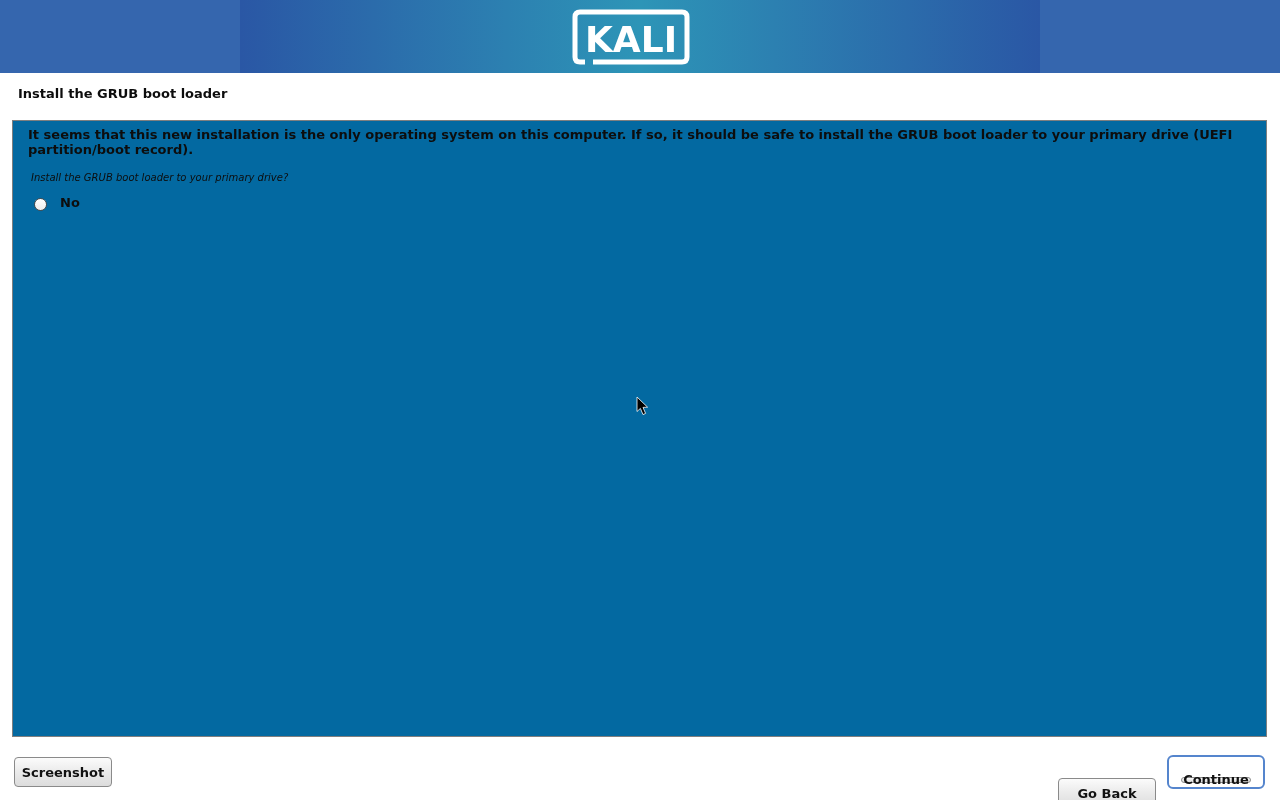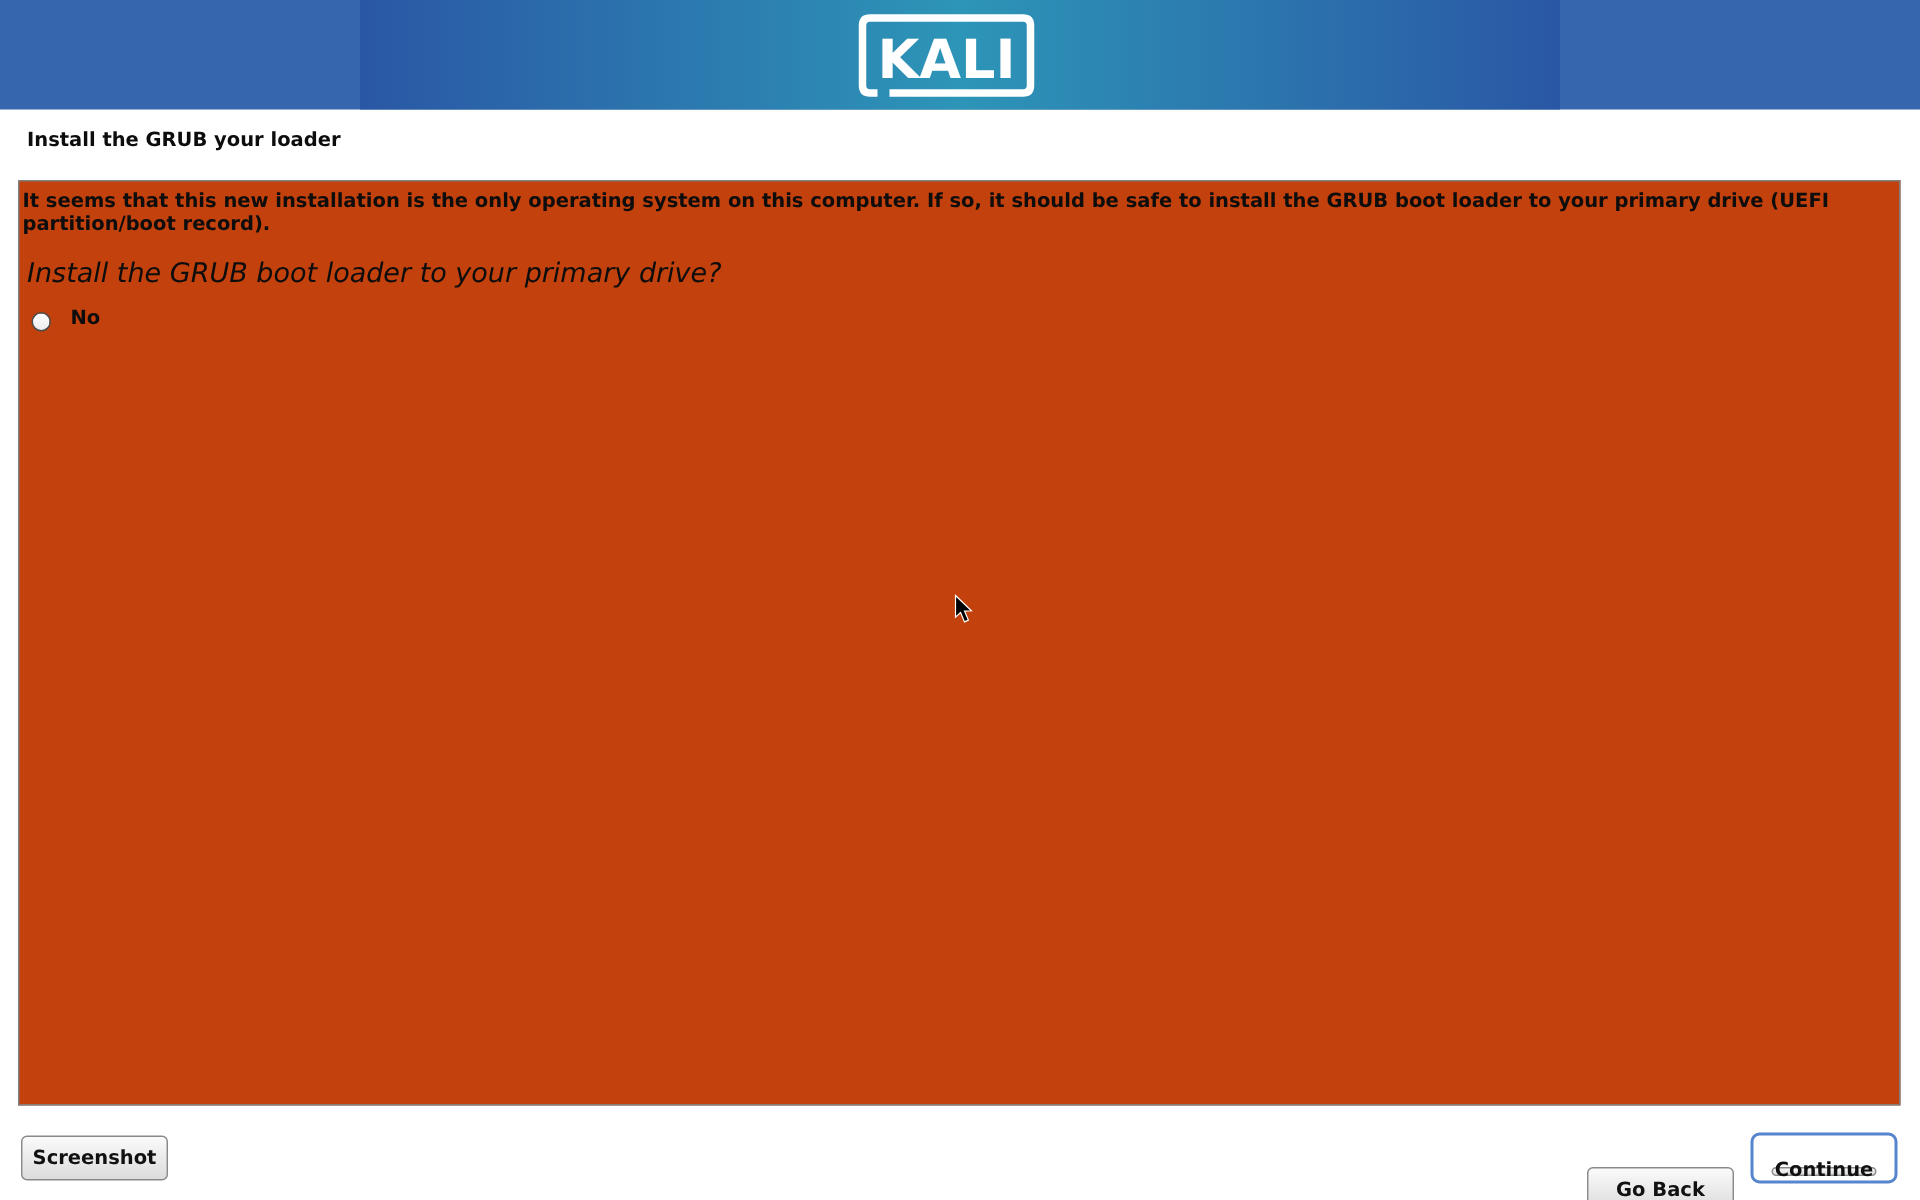--- a/index.html
+++ b/index.html
@@ -42,30 +42,30 @@
 
   
   .page-title{
     position:absolute;left:18px;top:86px;
     font-size:13px;font-weight:bold;
   }
 
   
   .dialog-box{
     position:absolute;left:12px;top:120px;width:1255px;height:617px;
-    border:1px solid #7f7f7f;background:#c2410c;
-    padding:6px 2px;
+    border:1px solid #7f7f7f;background:#0369a1;
+    padding:6px 15px;
   }
   .para{
     font-size:13px;font-weight:bold;line-height:15px;
     max-width:1228px;
     margin-bottom:15px;
   }
   .question{
-    font-size:18px;font-style:italic;font-weight:normal;
+    font-size:10px;font-style:italic;font-weight:normal;
     margin:0 0 12px 3px;
   }
   .radio-row{
     display:flex;align-items:flex-end;gap:9px;
     margin:0 0 14px 6px;height:16px;
   }
   .radio{
     width:13px;height:13px;border-radius:50%;
     border:1px solid #4d4d4d;
     background:linear-gradient(#ffffff,#ededed);
@@ -112,21 +112,21 @@
 <div class="banner">
   <div class="banner-gradient"></div>
   <div class="logo">
     <svg viewBox="0 0 118 56">
       <path d="M21 53 H110 Q115 53 115 48 V8 Q115 3 110 3 H8 Q3 3 3 8 V48 Q3 53 8 53 H13" fill="none" stroke="#ffffff" stroke-width="5" stroke-linecap="butt"></path>
       <text x="59" y="43" text-anchor="middle" fill="#ffffff" font-size="36">KALI</text>
     </svg>
   </div>
 </div>
 
-<div class="page-title">Install the GRUB your loader</div>
+<div class="page-title">Install the GRUB boot loader</div>
 
 <div class="dialog-box">
   <p class="para">It seems that this new installation is the only operating system on this computer. If so, it should be safe to install the GRUB boot loader to your primary drive (UEFI partition/boot record).</p>
   <p class="question">Install the GRUB boot loader to your primary drive?</p>
 
   <div class="radio-row">
     <span class="radio"></span>
     <span class="radio-label">No</span>
   </div>
 

